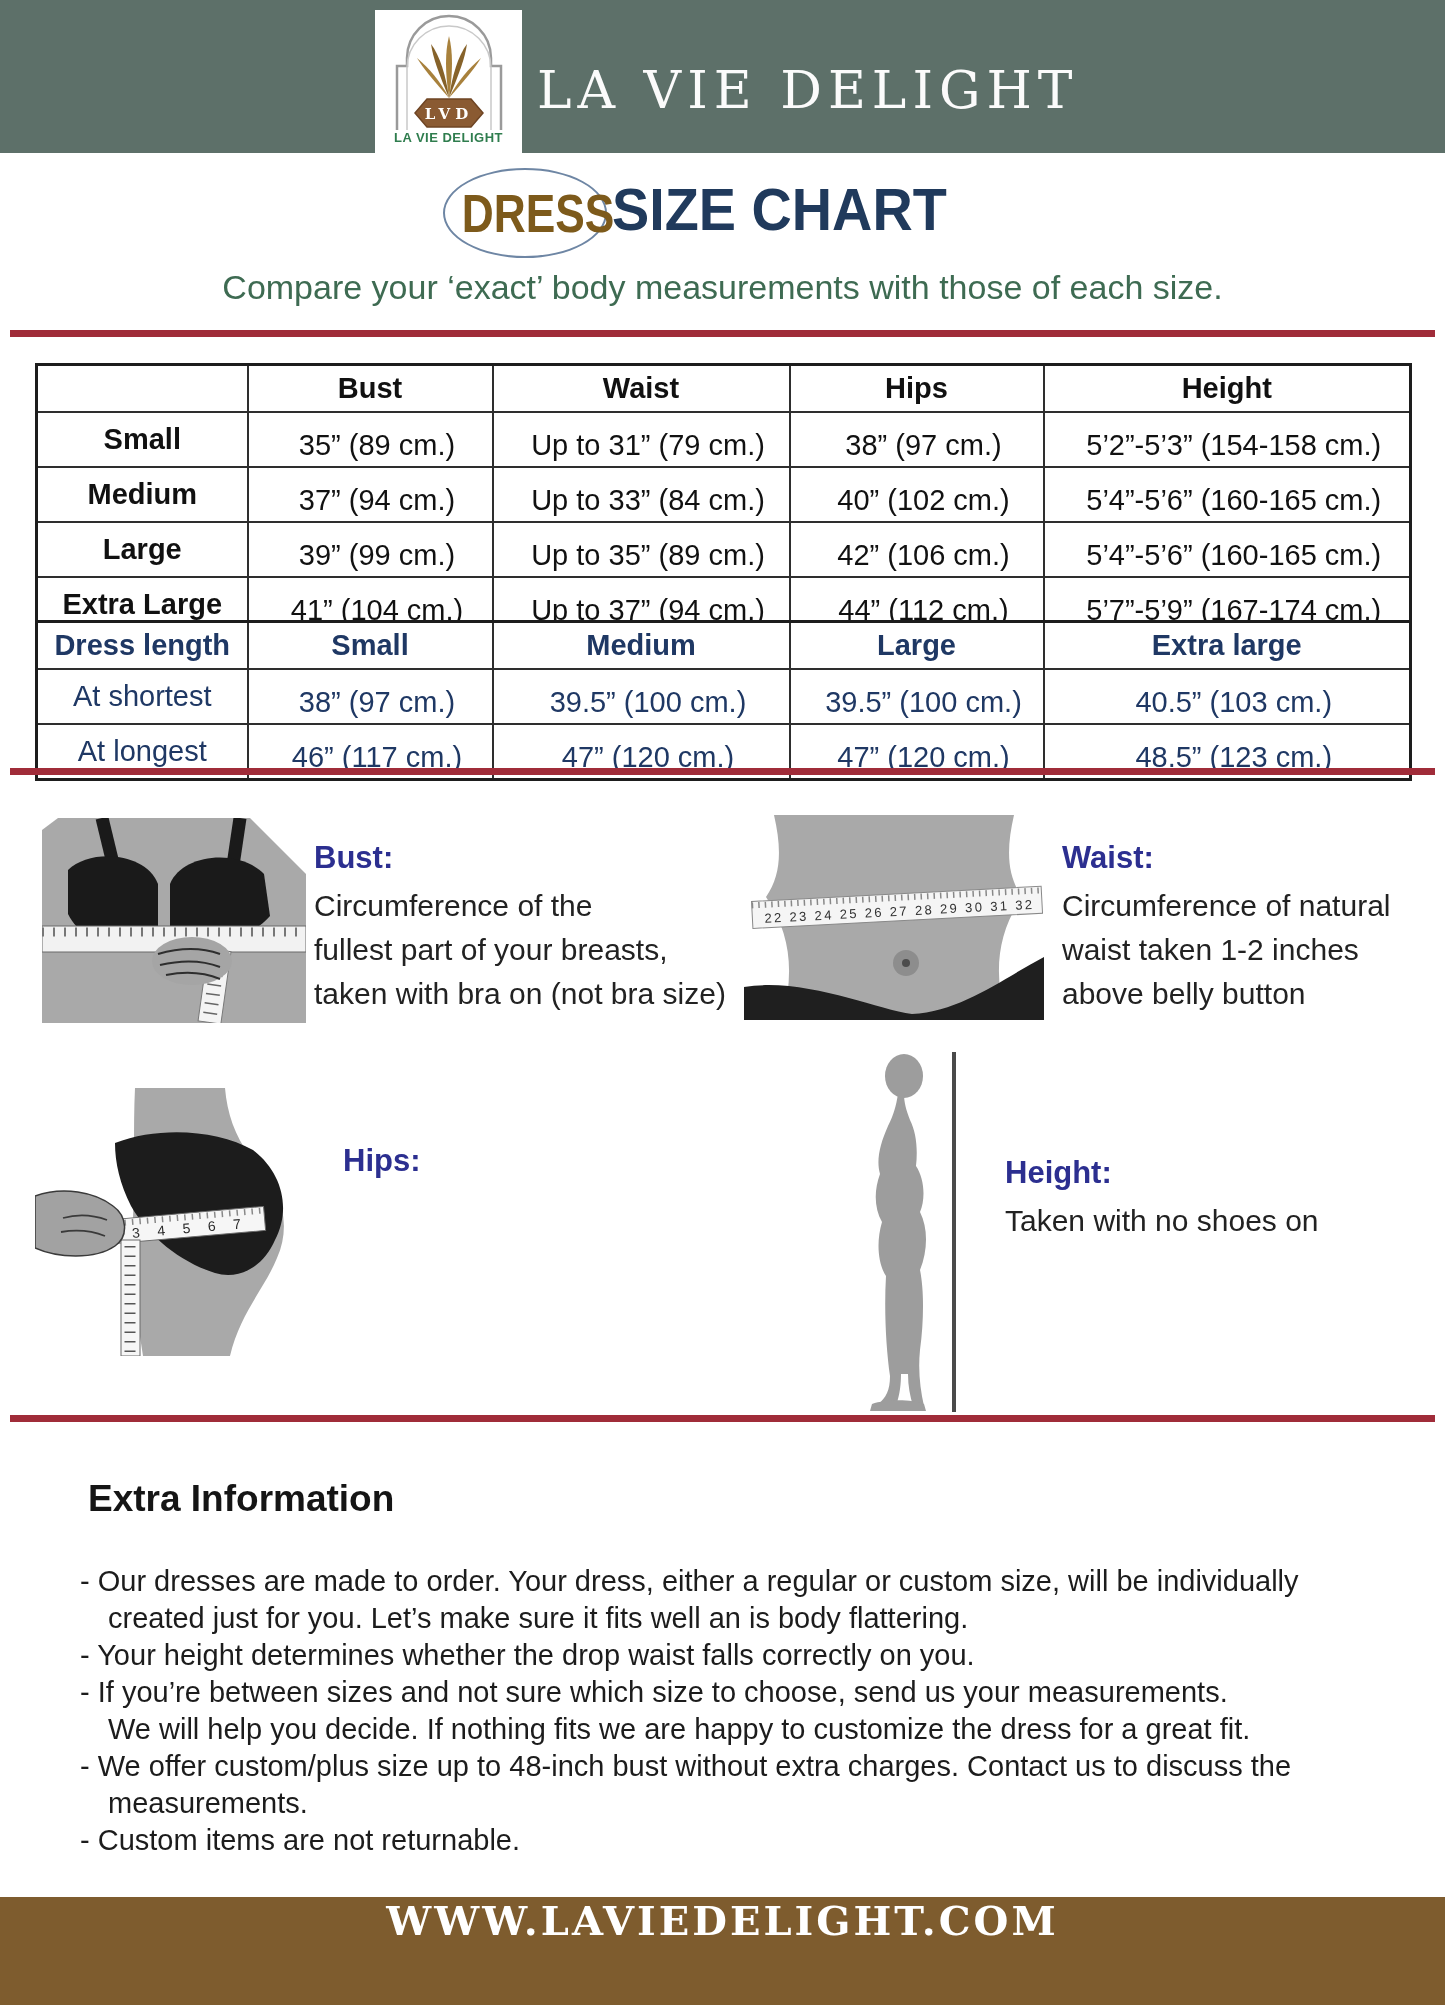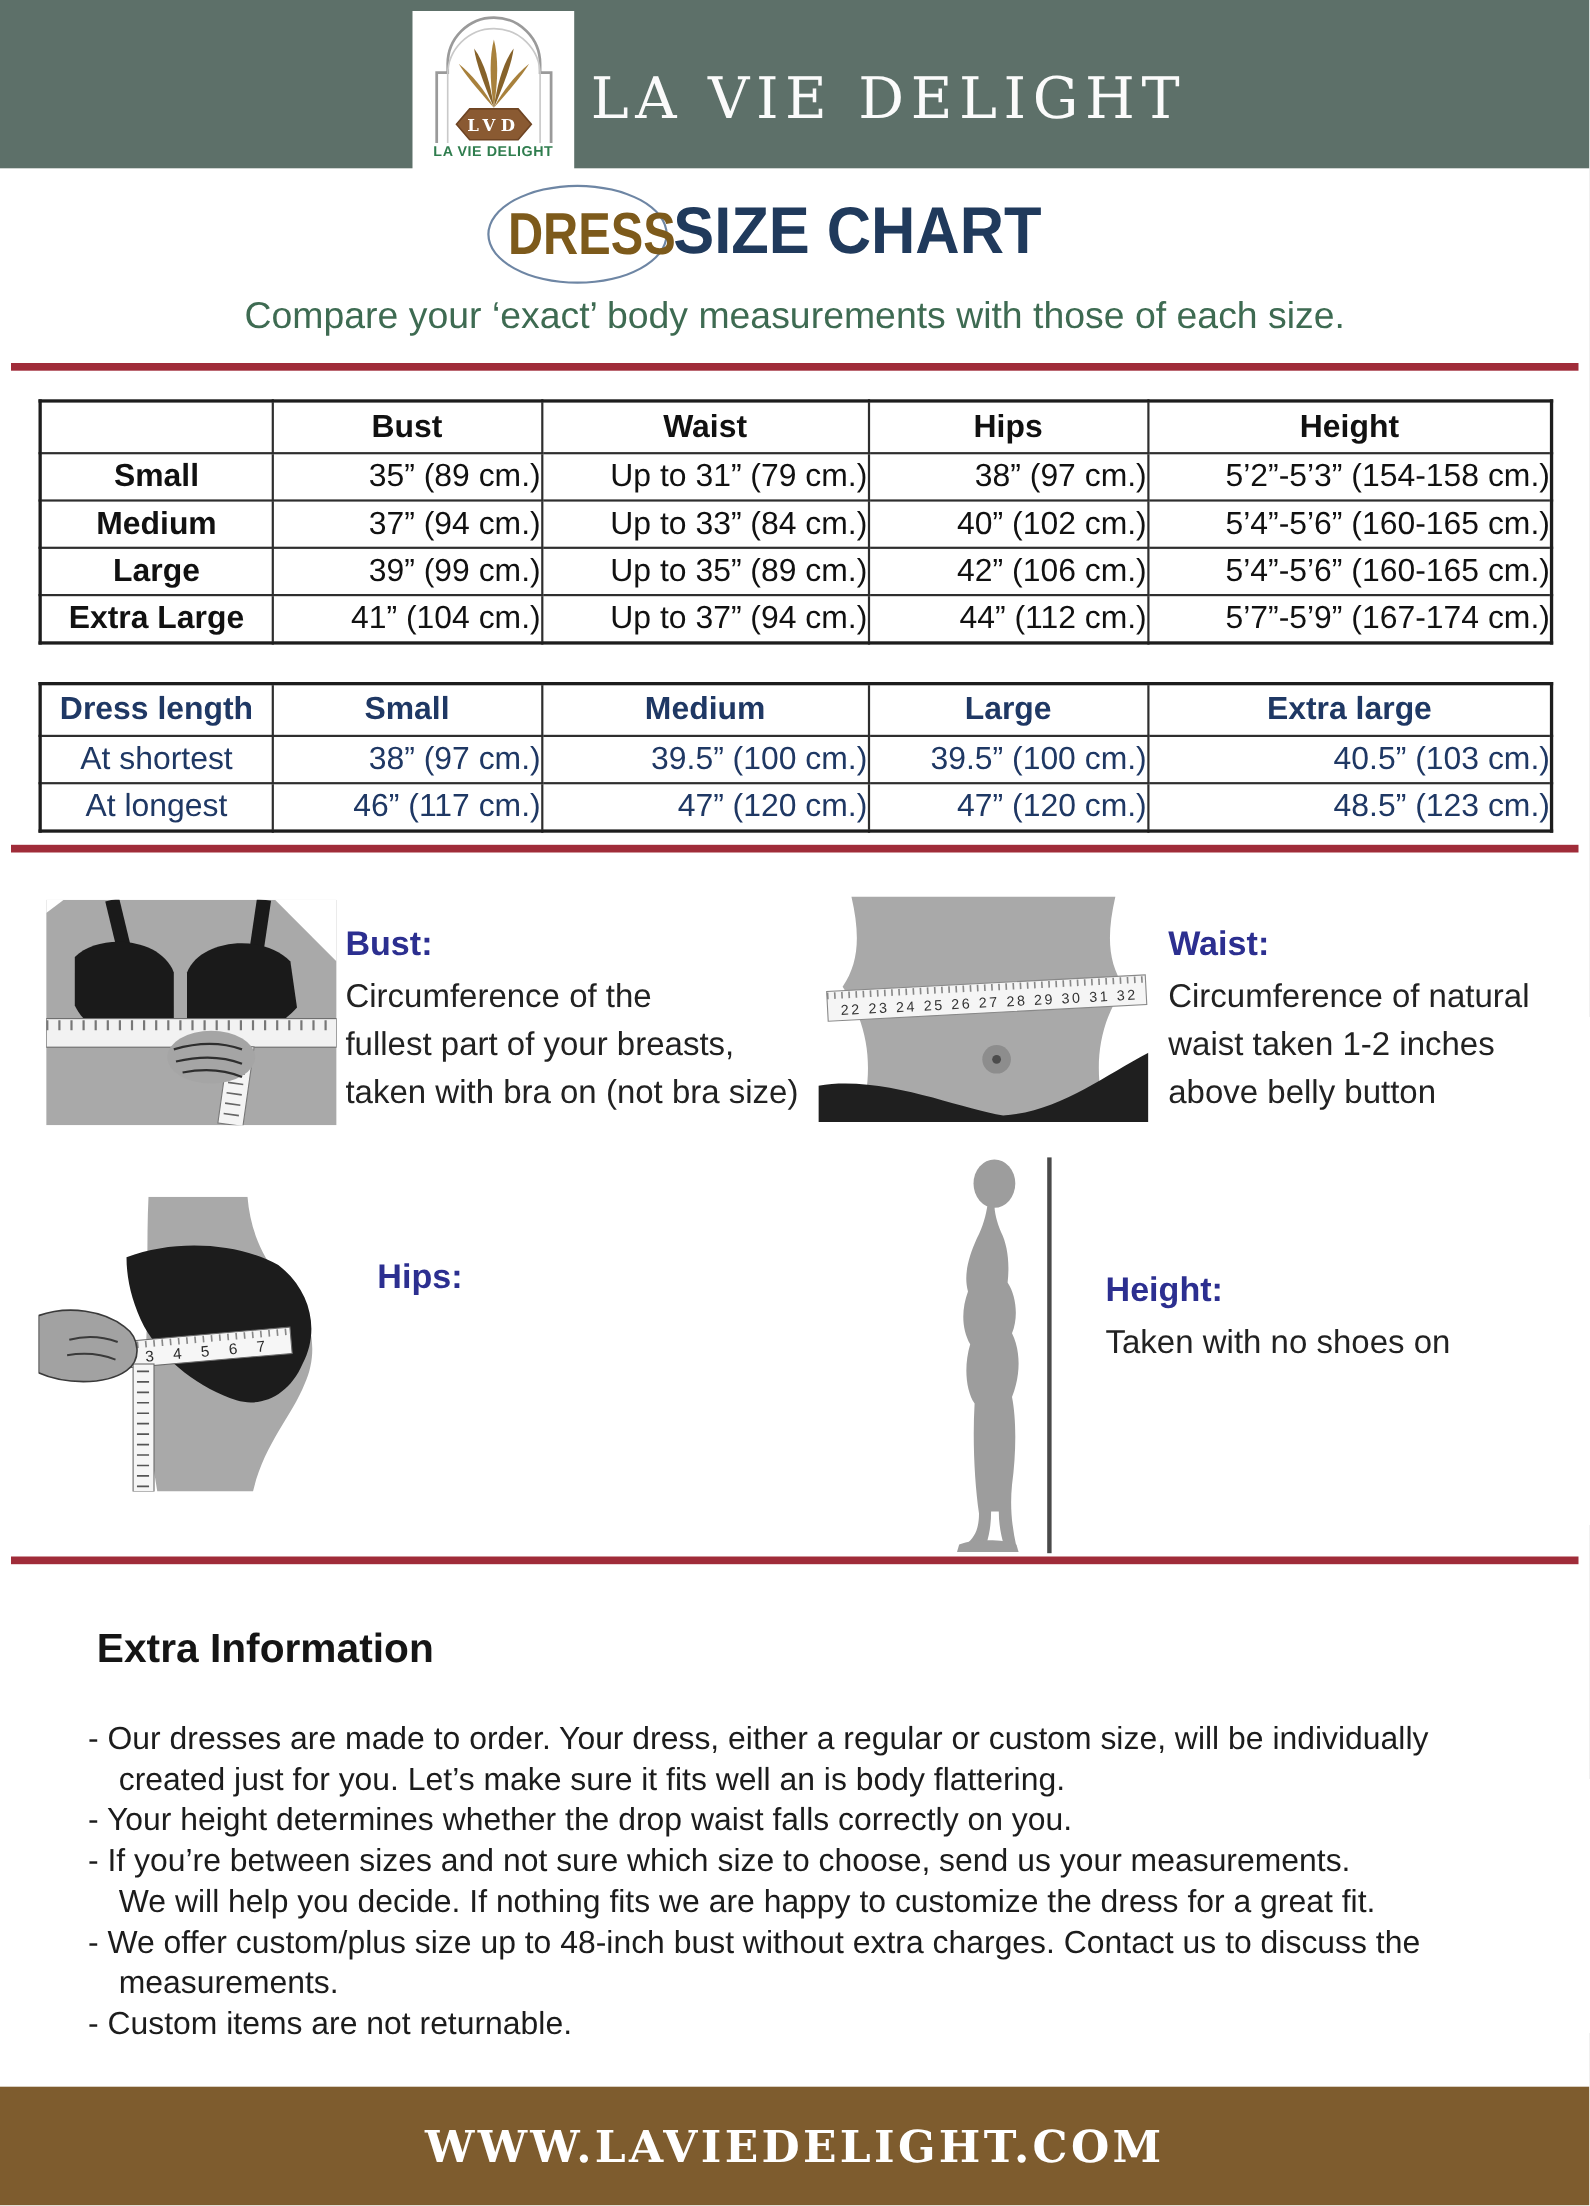--- a/index.html
+++ b/index.html
@@ -25,21 +25,21 @@
             color:#3e6b52;}
 
   
   .divider{position:absolute;left:10px;width:1425px;height:7px;background:#a02c39;}
   .d1{top:330px;} .d2{top:768px;} .d3{top:1415px;}
 
   
   table{border-collapse:collapse;table-layout:fixed;position:absolute;left:35px;width:1374px;
         background:#ffffff;}
   .t1{top:363px;} .t2{top:620px;}
-  td{border:2px solid #2e2e2e;font-size:29px;height:41px;padding:0 0 0 14px;text-align:right;
+  td{border:2px solid #2e2e2e;font-size:29px;height:41px;padding:12px 0 0 14px;text-align:center;
      overflow:hidden;white-space:nowrap;}
   .t1 td{color:#111111;} .t2 td{color:#1f3864;}
   td.hd{font-weight:bold;text-align:center;padding:0;height:45px;}
   td.rl{text-align:center;padding:0;}
   .t1 td.rl{font-weight:bold;}
   table{border:3px solid #1d1d1d;}
 
   
   .fig{position:absolute;}
   .mblock{position:absolute;}
@@ -47,21 +47,21 @@
   .mdesc{font-size:30px;color:#222222;line-height:44px;white-space:pre-line;}
 
   
   .extra-heading{position:absolute;left:88px;top:1478px;font-size:37px;font-weight:bold;color:#151515;}
   .bullets{position:absolute;left:80px;top:1563px;width:1345px;font-size:29px;line-height:37px;
            color:#1c1c1c;}
   .bullet{white-space:pre-line;padding-left:28px;text-indent:-28px;}
 
   
   .footer{position:absolute;left:0;top:1897px;width:1445px;height:108px;background:#7e5c2e;
-          display:flex;align-items:center;justify-content:center;}
+          display:flex;align-items:flex-start;justify-content:center;}
   .footer-link{font-family:"DejaVu Serif",serif;font-size:40px;font-weight:bold;color:#ffffff;
                letter-spacing:3px;text-decoration:none;}
 </style>
 </head>
 <body>
 
 <div class="page">
 
   <div class="header">
     <div class="logo-box">

